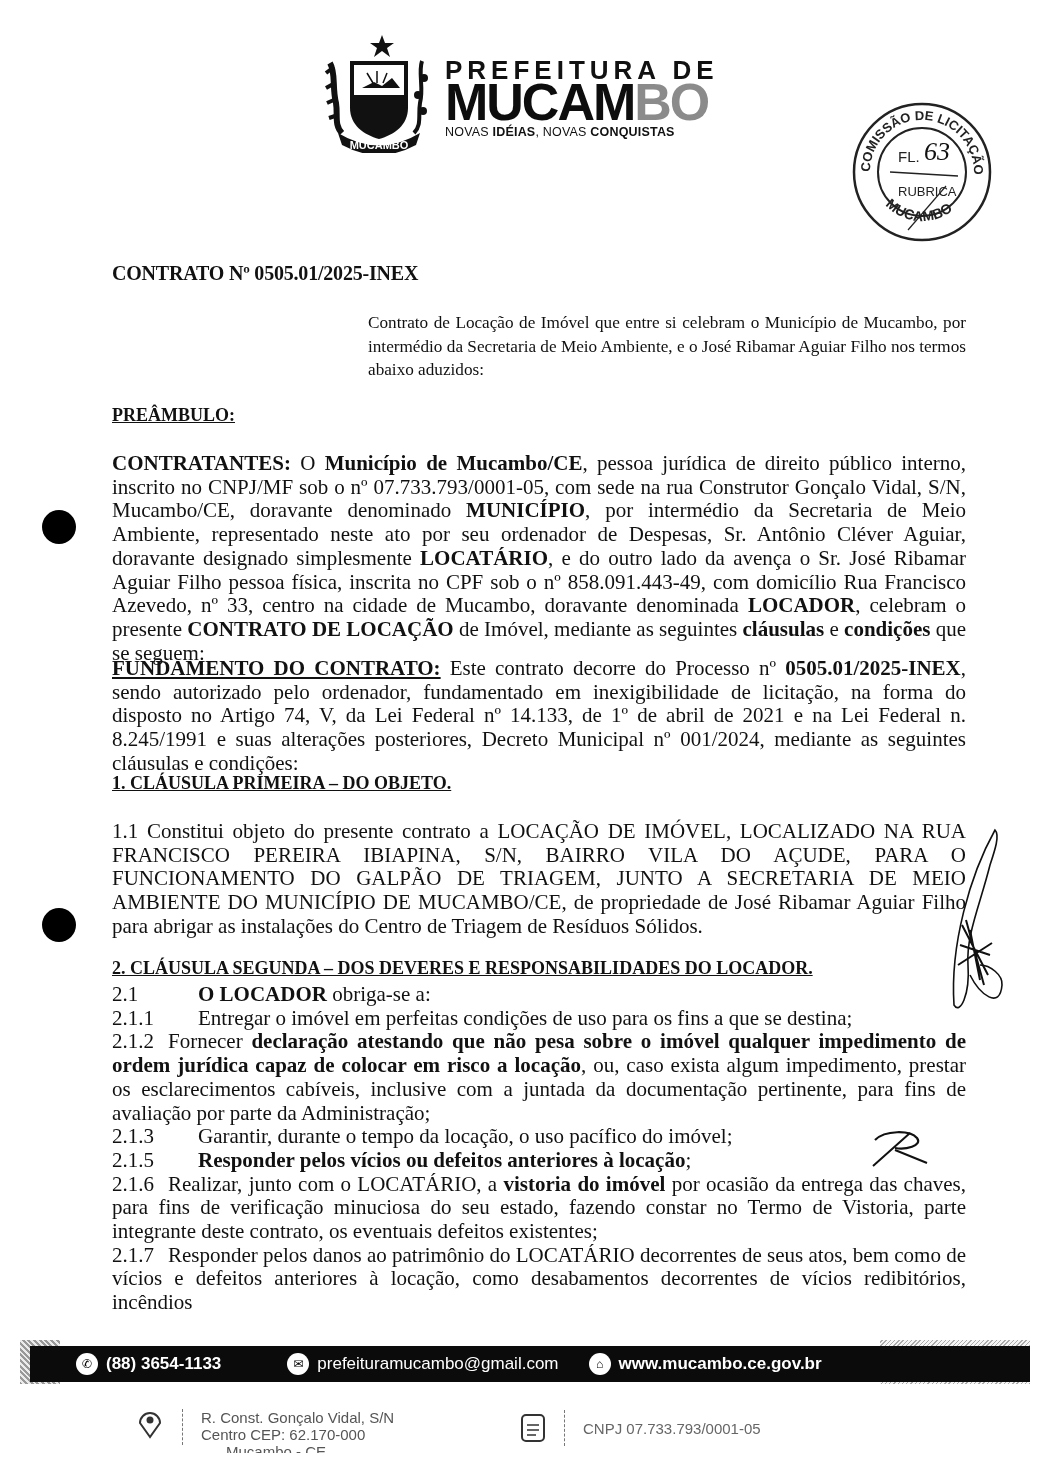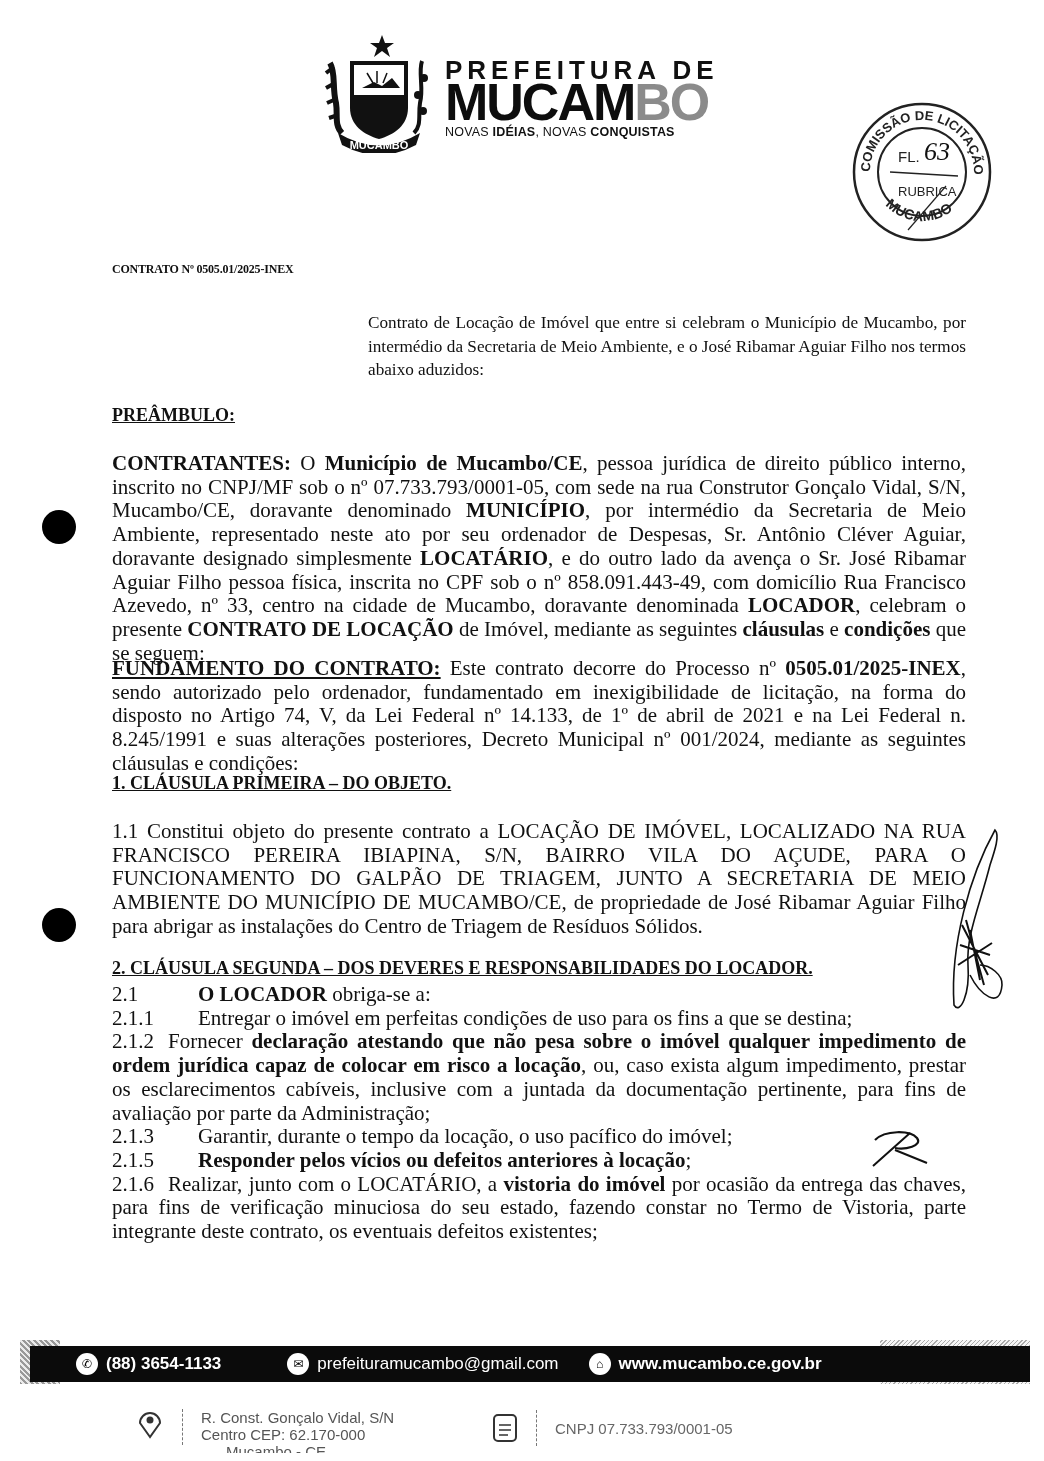--- a/index.html
+++ b/index.html
@@ -15,21 +15,21 @@
   .brand-main { font-family: "Liberation Sans", "DejaVu Sans", sans-serif; font-weight: 900;
                 font-size: 52px; letter-spacing: -2px; color: #0d0d0d; line-height: 44px; transform: scaleY(1.0); }
   .brand-main .faded { color: #777; opacity: .85; }
   .brand-tag { font-family: "Liberation Sans", "DejaVu Sans", sans-serif; font-size: 12.5px; line-height: 16px; color: #111; letter-spacing: .2px; }
   .brand-tag b { font-weight: 900; }
 
   
   .stamp { left: 850px; top: 100px; width: 145px; height: 145px; }
 
   
-  .title { left: 112px; top: 262px; font-weight: bold; font-size: 12px; letter-spacing: -.2px; }
+  .title { left: 112px; top: 262px; font-weight: bold; font-size: 20px; letter-spacing: -.2px; }
   .subtitle { left: 368px; top: 311px; width: 598px; font-size: 17.2px; line-height: 23.5px; text-align: justify; }
   .section-head { font-weight: bold; text-decoration: underline; font-size: 18px; }
   .para { left: 112px; width: 854px; font-size: 21px; line-height: 23.7px; text-align: justify; }
   .item { display: flex; gap: 30px; }
   .item .num { width: 56px; flex: none; }
   .item .txt { flex: 1; text-align: justify; }
 
   .punch { width: 34px; height: 34px; border-radius: 50%; background: #000; }
 
   
@@ -38,21 +38,21 @@
              font-family: "Liberation Sans", "DejaVu Sans", sans-serif; font-weight: bold; font-size: 17px; }
   .footbar .grp { display: flex; align-items: center; margin-right: 30px; }
   .footbar .ic { width: 22px; height: 22px; border-radius: 50%; background: #fff; margin-right: 8px;
                  display: flex; align-items: center; justify-content: center; color: #000; font-size: 12px; }
   .noise-l { left: 20px; top: 1340px; width: 40px; height: 44px;
              background: repeating-linear-gradient(45deg, #555 0 2px, #ddd 2px 4px); opacity: .6; }
   .noise-r { left: 880px; top: 1340px; width: 150px; height: 44px;
              background: repeating-linear-gradient(-45deg, #666 0 1px, #eee 1px 3px); opacity: .55; }
   .foot-addr { left: 136px; top: 1409px; display: flex; align-items: flex-start;
                font-family: "Liberation Sans", "DejaVu Sans", sans-serif; color: #555; font-size: 15px; line-height: 17px; }
-  .foot-cnpj { left: 492px; top: 1410px; display: flex; align-items: center;
+  .foot-cnpj { left: 520px; top: 1410px; display: flex; align-items: center;
                font-family: "Liberation Sans", "DejaVu Sans", sans-serif; color: #666; font-size: 15px; }
   .vsep { width: 0; border-left: 1px dashed #777; height: 36px; margin: 0 18px; }
 </style>
 </head>
 <body>
 
 <div class="abs crest">
   <svg width="112" height="120" viewBox="0 0 112 120">
     <polygon points="60,2 63,10 72,10 65,15 68,24 60,18 52,24 55,15 48,10 57,10" fill="#111"></polygon>
     <path d="M8,30 C14,40 10,55 14,70 C16,82 12,92 20,100" stroke="#111" stroke-width="6" fill="none"></path>
@@ -123,20 +123,21 @@
   <div style="text-align:justify;"><span style="display:inline-block;width:56px;">2.1.2</span><span>Fornecer </span><b>declaração atestando que não pesa sobre o imóvel qualquer impedimento de ordem jurídica capaz de colocar em risco a locação</b><span>, ou, caso exista algum impedimento, prestar os esclarecimentos cabíveis, inclusive com a juntada da documentação pertinente, para fins de avaliação por parte da Administração;</span></div>
   <div class="item">
       <span class="num">2.1.3</span>
       <span class="txt">Garantir, durante o tempo da locação, o uso pacífico do imóvel;</span>
     </div>
   <div class="item">
       <span class="num">2.1.5</span>
       <span class="txt"><b>Responder pelos vícios ou defeitos anteriores à locação</b><span>;</span></span>
     </div>
   <div style="text-align:justify;"><span style="display:inline-block;width:56px;">2.1.6</span><span>Realizar, junto com o LOCATÁRIO, a </span><b>vistoria do imóvel</b><span> por ocasião da entrega das chaves, para fins de verificação minuciosa do seu estado, fazendo constar no Termo de Vistoria, parte integrante deste contrato, os eventuais defeitos existentes;</span></div>
+  <div style="text-align:justify;"><span style="display:inline-block;width:56px;">2.1.7</span><span>Responder pelos danos ao patrimônio do LOCATÁRIO decorrentes de seus atos, bem como de vícios e defeitos anteriores à locação, como desabamentos decorrentes de vícios redibitórios, incêndios</span></div>
 </div>
 
 <div class="abs punch" style="left:42px; top:510px;"></div>
 <div class="abs punch" style="left:42px; top:908px;"></div>
 
 <div class="abs" style="left:940px; top:825px;">
   <svg width="70" height="190" viewBox="0 0 70 190">
     <path d="M55,5 C30,50 10,120 14,180 C20,190 30,170 28,140 C26,110 40,80 50,40 C55,25 60,10 55,5 Z" stroke="#111" stroke-width="1.6" fill="none"></path>
     <path d="M22,100 L48,150 M26,95 L44,160 M20,120 L50,130 M30,105 L40,155 M18,140 L52,118" stroke="#111" stroke-width="2"></path>
     <path d="M30,150 C40,170 60,185 62,160 C63,150 50,140 40,140" stroke="#111" stroke-width="1.6" fill="none"></path>

